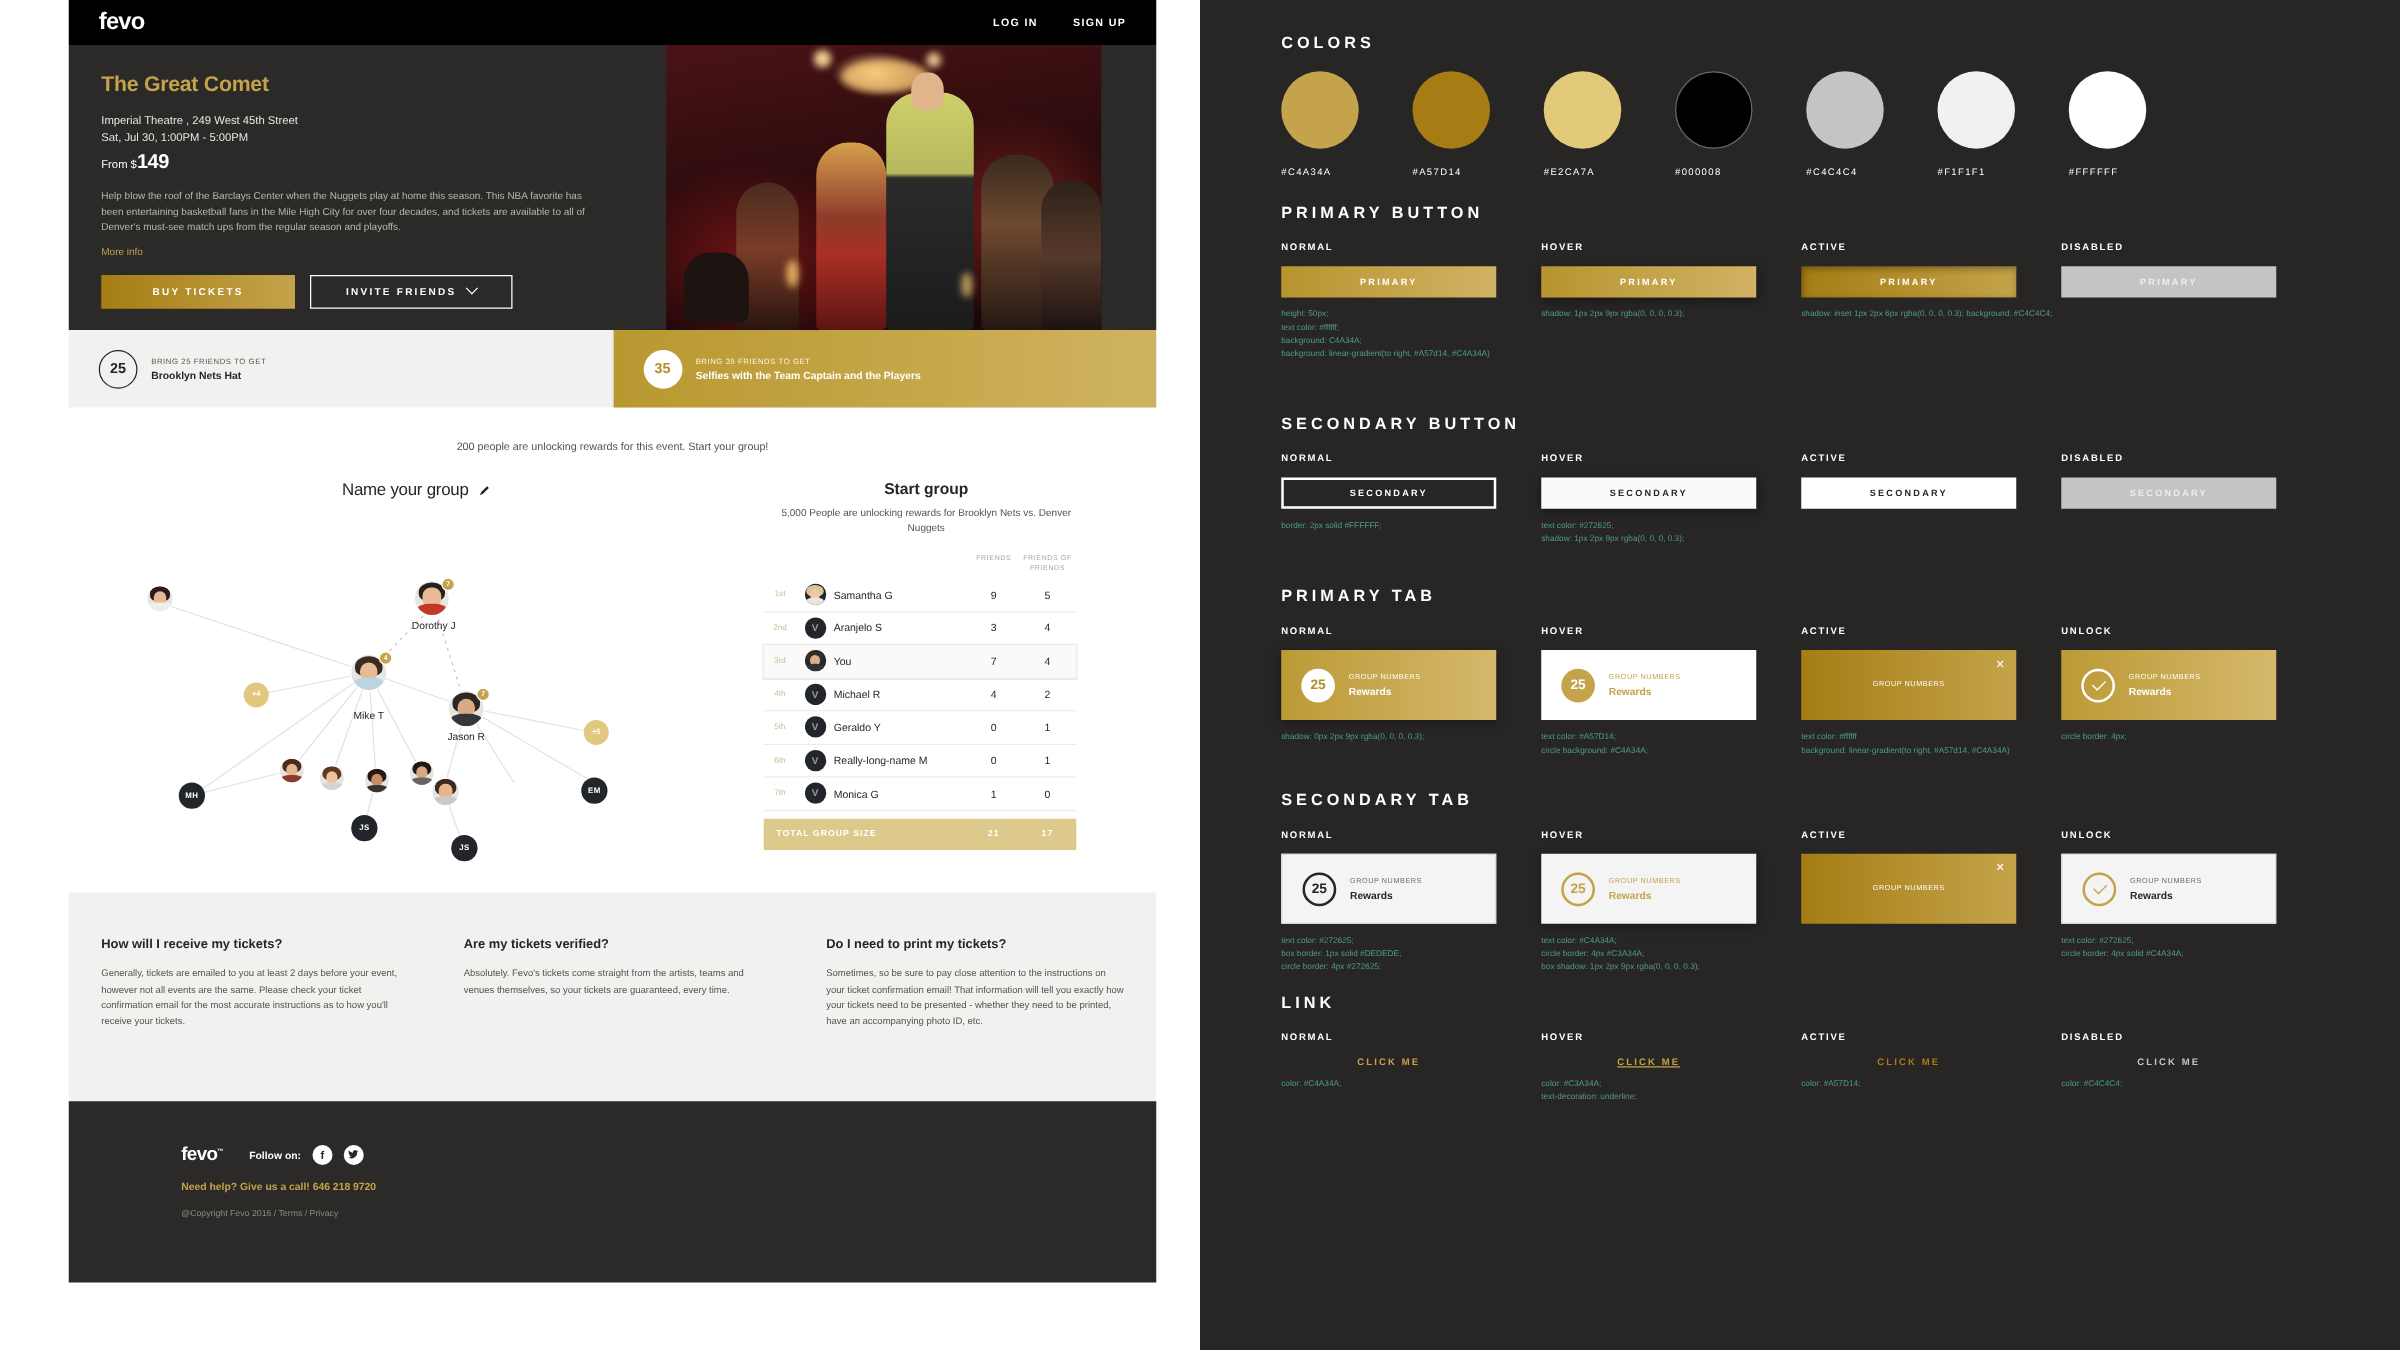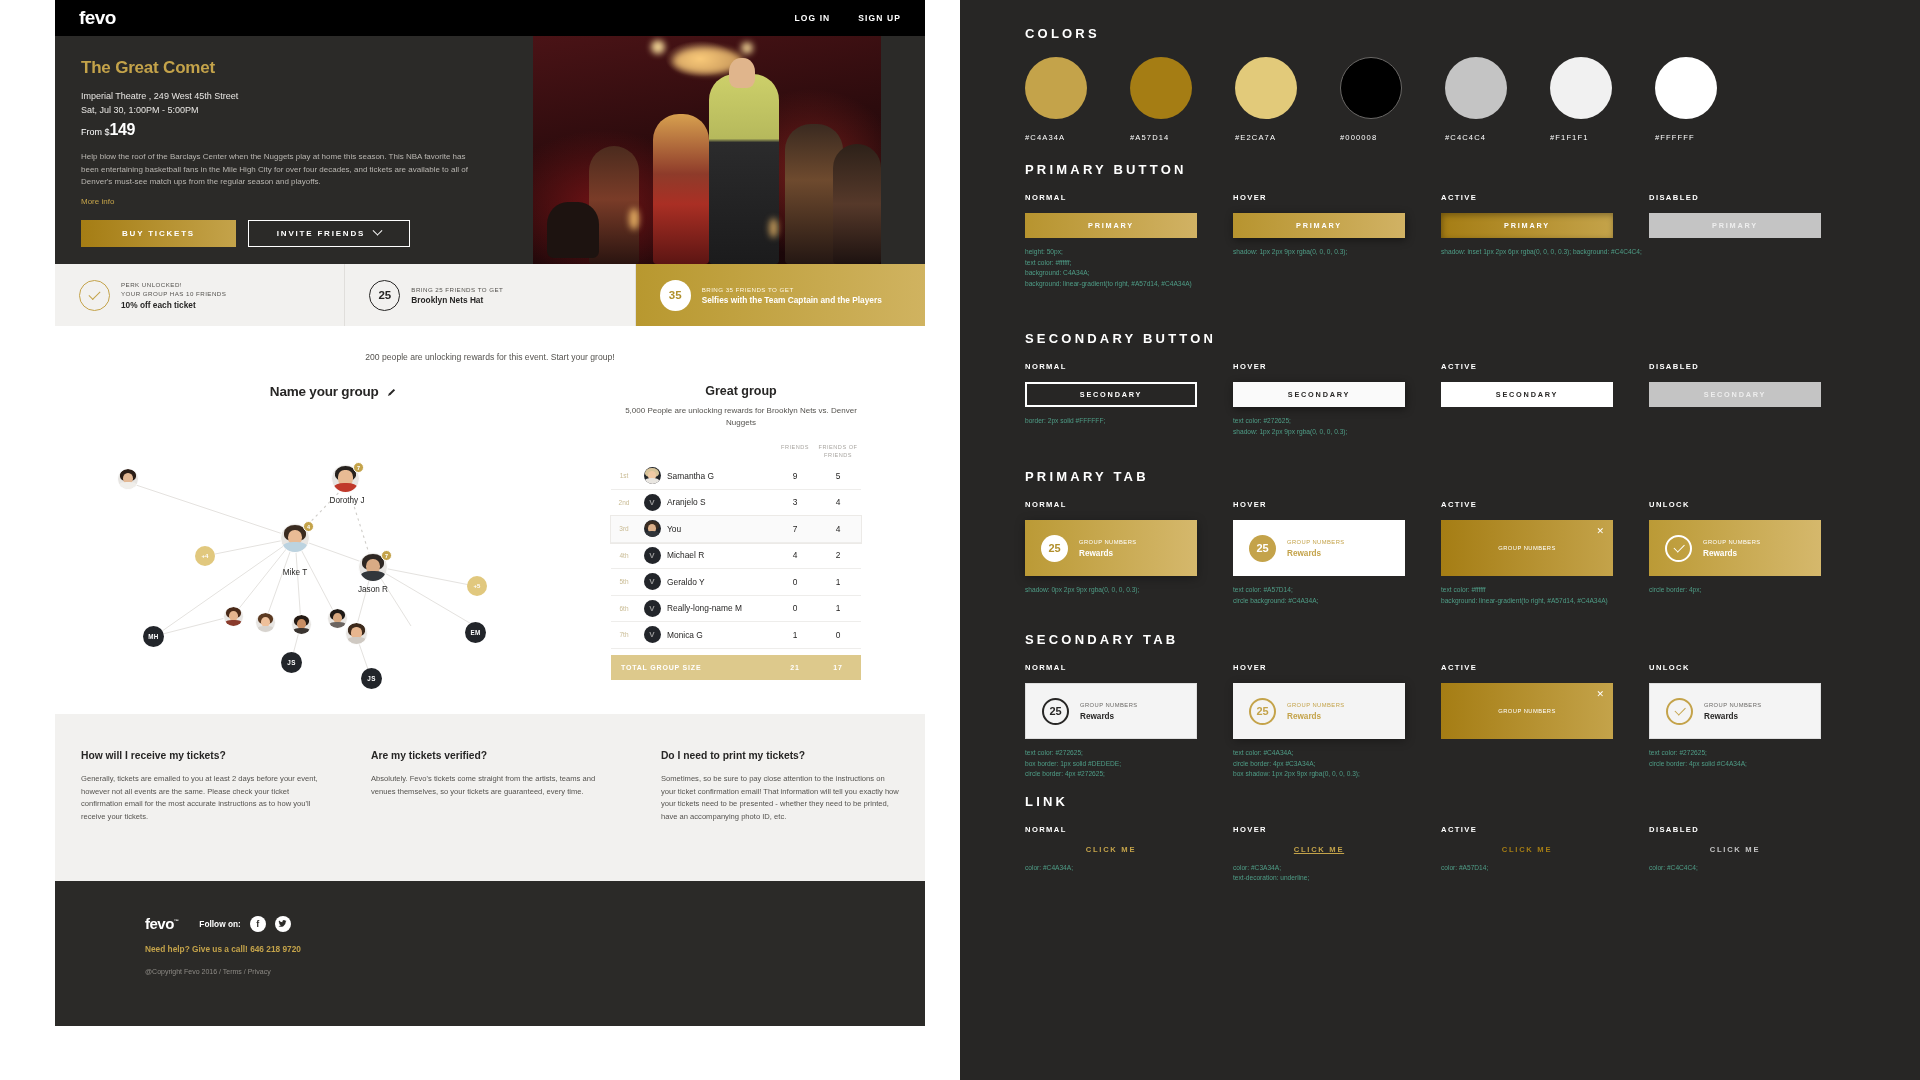--- a/index.html
+++ b/index.html
@@ -106,21 +106,21 @@
 
   
   .unlock-line {
     text-align: center; font-size: 8.6px; color: #55534f; padding: 26px 0 0 0;
   }
 
   
   .group-section { display: flex; padding: 22px 0 0 0; height: 352px; }
   .graph-col { width: 556px; position: relative; }
   .graph-title {
-    text-align: center; font-size: 13.5px; font-weight: 700; color: #272625;
+    text-align: center; font-size: 13.5px; font-weight: 400; color: #272625;
     letter-spacing: -0.2px;
   }
   .pencil { display:inline-block; width:9px; height:9px; margin-left:5px; position:relative; top:1px;}
   .net { position: absolute; left: 0; top: 42px; width: 556px; height: 290px; }
   .node {
     position: absolute; border-radius: 50%; overflow: hidden;
     background: #e7e5e2; border: 1.4px solid #ffffff;
   }
   .node-lbl {
     position: absolute; font-size: 8.2px; color: #272625; white-space: nowrap;
@@ -308,30 +308,20 @@
         <div class="hp-person" style="left:56px;width:50px;height:118px;background:linear-gradient(180deg,#4b2b1e 0%,#7a3c28 45%,#2a1410 100%);"></div>
         <div class="hp-person" style="left:252px;width:58px;height:140px;background:linear-gradient(180deg,#3a2a20 0%,#6e4a2e 40%,#241713 100%);"></div>
         <div class="hp-person" style="left:300px;width:48px;height:120px;background:linear-gradient(180deg,#2d2119 0%,#56392a 50%,#1d1210 100%);"></div>
         <div class="hp-fig" style="left:14px;bottom:6px;width:52px;height:56px;background:#1d1310;border-radius:40% 40% 12% 12%;"></div>
         <div class="hp-glow" style="left:96px;bottom:34px;width:10px;height:22px;background:rgba(255,198,110,.8);"></div>
         <div class="hp-glow" style="left:236px;bottom:26px;width:9px;height:20px;background:rgba(255,198,110,.7);"></div>
       </div>
     </div>
 
     <div class="perks">
-      <div class="perk">
-        <div class="pcircle">
-              <div class="check"></div>
-            </div>
-        <div>
-          <div class="ptext-sm">PERK UNLOCKED!</div>
-          <div class="ptext-sm">YOUR GROUP HAS 10 FRIENDS</div>
-          <div class="ptext-bd">10% off each ticket</div>
-        </div>
-      </div>
       <div class="perk">
         <div class="pcircle dark">
           <span class="pnum">25</span>
         </div>
         <div>
           <div class="ptext-sm">BRING 25 FRIENDS TO GET</div>
           <div class="ptext-bd">Brooklyn Nets Hat</div>
         </div>
       </div>
       <div class="perk gold">
@@ -461,21 +451,21 @@
           <div class="initials" style="left:306px;top:242px;width:21px;height:21px;">JS</div>
           <div class="initials" style="left:410px;top:196px;width:21px;height:21px;">EM</div>
 
           <div class="plus-node" style="left:140px;top:120px;width:20px;height:20px;">+4</div>
           <div class="plus-node" style="left:412px;top:150px;width:20px;height:20px;">+5</div>
           <div class="plus-node" style="left:424px;top:196px;width:20px;height:20px;opacity:0;">+4</div>
         </div>
       </div>
 
       <div class="table-col">
-        <div class="tbl-title">Great group</div>
+        <div class="tbl-title">Start group</div>
         <div class="tbl-sub">5,000 People are unlocking rewards for Brooklyn Nets vs. Denver Nuggets</div>
         <div class="tbl">
           <div class="tbl-head">
             <div class="th-rank"></div>
             <div class="th-av"></div>
             <div class="th-name"></div>
             <div class="th-f">FRIENDS</div>
             <div class="th-ff">FRIENDS OF FRIENDS</div>
           </div>
 

